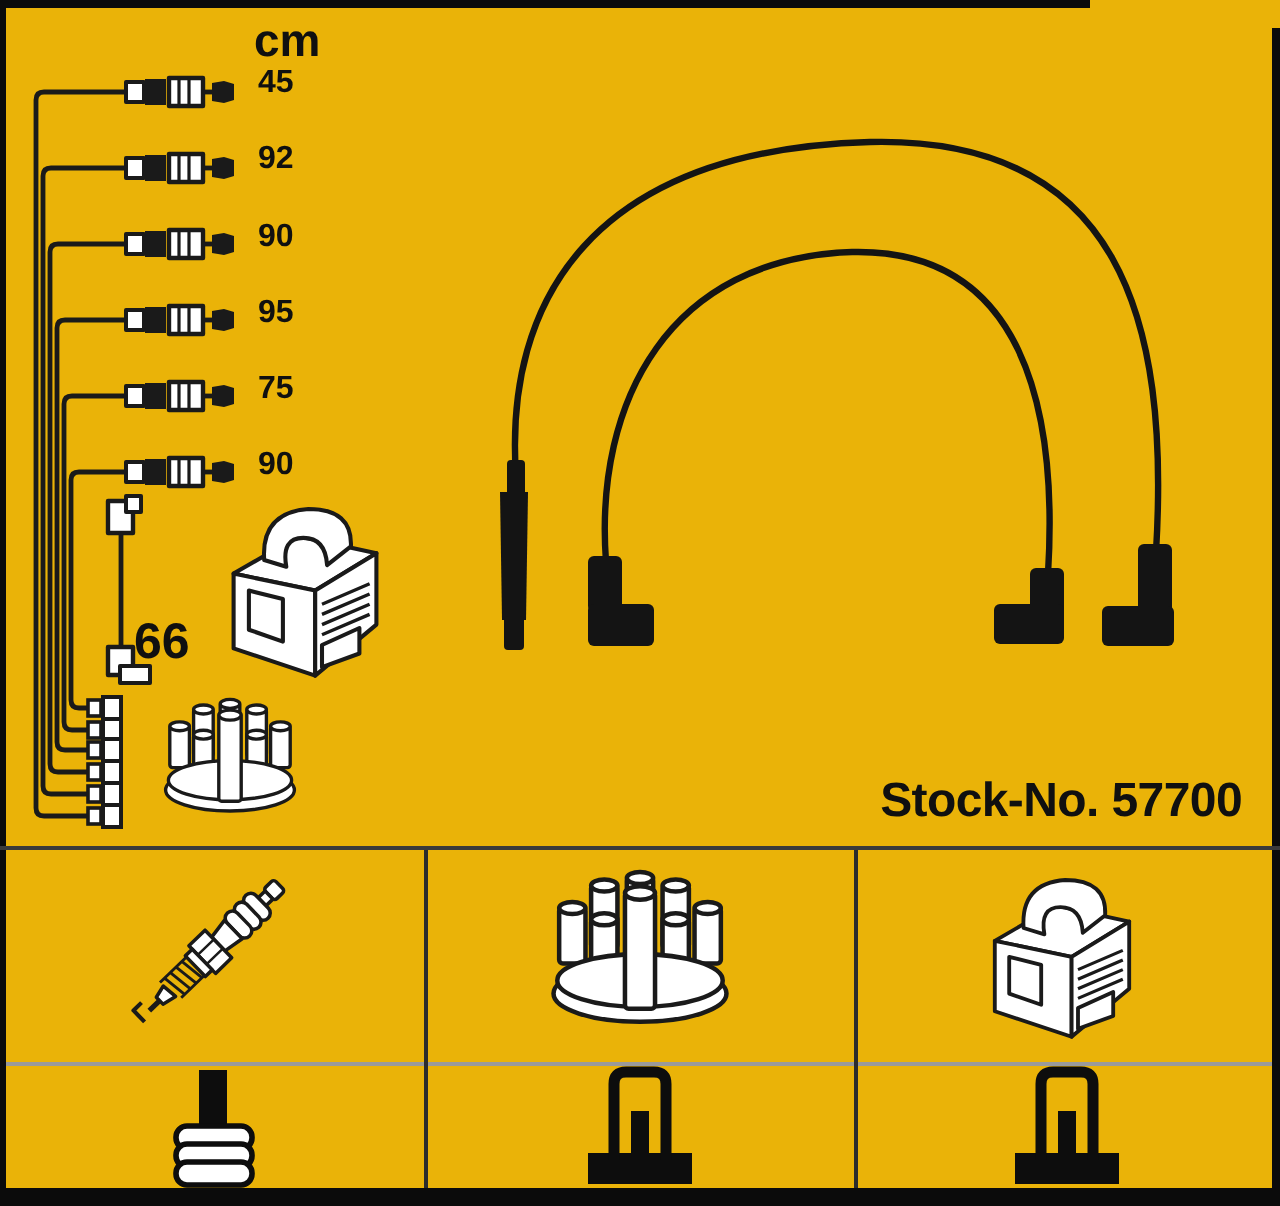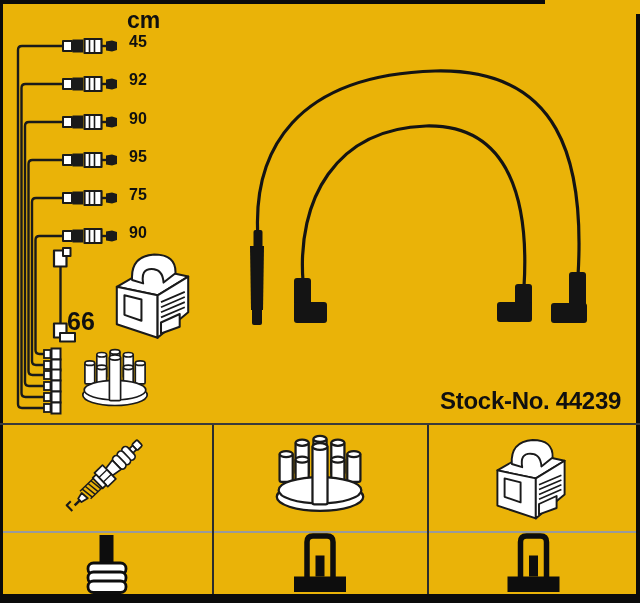--- a/index.html
+++ b/index.html
@@ -182,21 +182,21 @@
   </svg>
 
   <div class="txt unit">cm</div>
   <div class="txt len len0">45</div>
   <div class="txt len len1">92</div>
   <div class="txt len len2">90</div>
   <div class="txt len len3">95</div>
   <div class="txt len len4">75</div>
   <div class="txt len len5">90</div>
   <div class="txt coil-len">66</div>
-  <div class="txt stock-line">Stock-No. 44239</div>
+  <div class="txt stock-line">Stock-No. 57700</div>
 
   <div class="edge edge-top"></div>
   <div class="edge edge-left"></div>
   <div class="edge edge-right"></div>
   <div class="edge edge-bottom"></div>
   <div class="div-h1"></div>
   <div class="div-h2"></div>
   <div class="div-v div-v1"></div>
   <div class="div-v div-v2"></div>
 </div>

